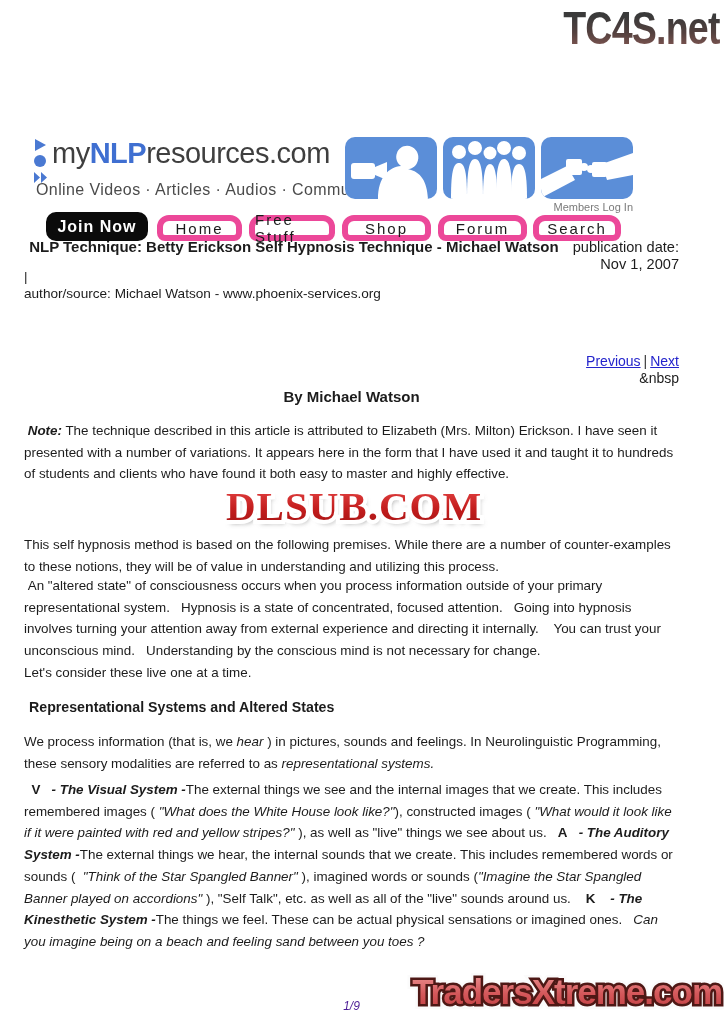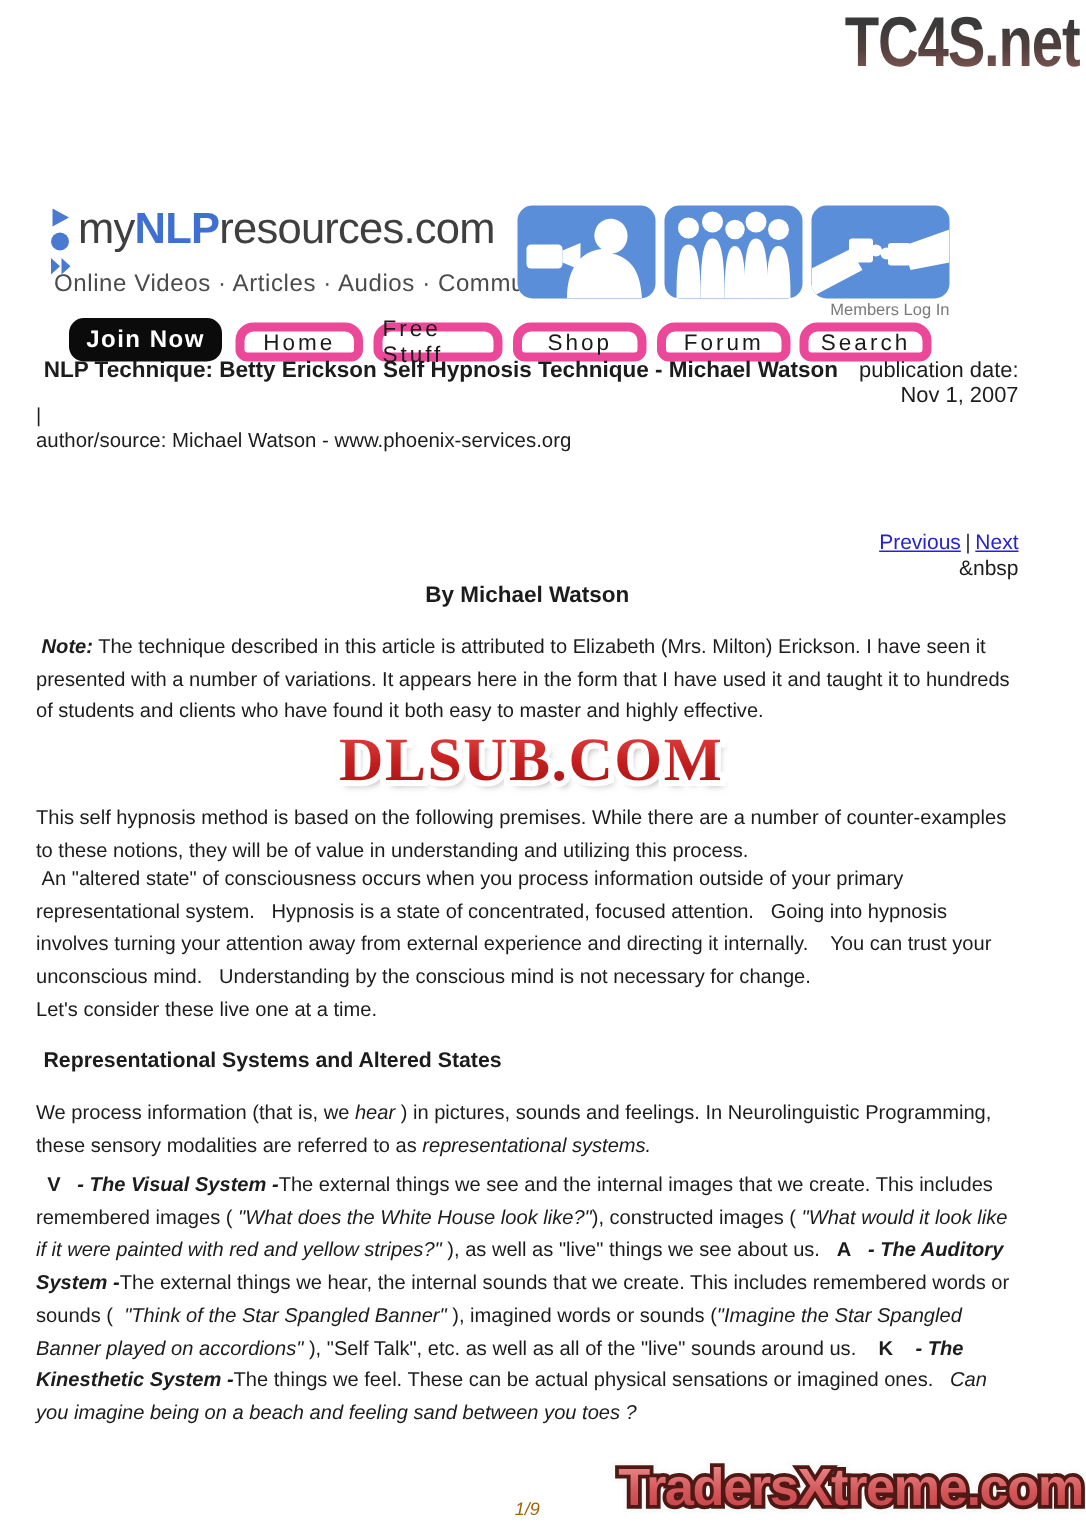--- a/index.html
+++ b/index.html
@@ -64,21 +64,21 @@
   .h-bold{font-weight:bold;font-size:14.2px;}
   .heading1{top:490px;padding-left:5px;}
   .para1{top:522px;margin-top:12px;}
   .para2{top:575px;}
   .para3{top:662px;}
   .heading2{top:697px;padding-left:5px;}
   .para4{top:731px;}
   .para5{top:779px;}
 
   
-  .pageno{top:996px;text-align:center;font-size:12px;font-style:italic;color:#a16207;}
+  .pageno{top:996px;text-align:center;font-size:12px;font-style:italic;color:#4c1d95;}
 </style>
 </head>
 <body>
 
 <div class="page">
 
   <div class="tc4s">TC4S.net</div>
 
   <div class="brand">
     <svg class="brand-icon" viewBox="0 0 16 46">

